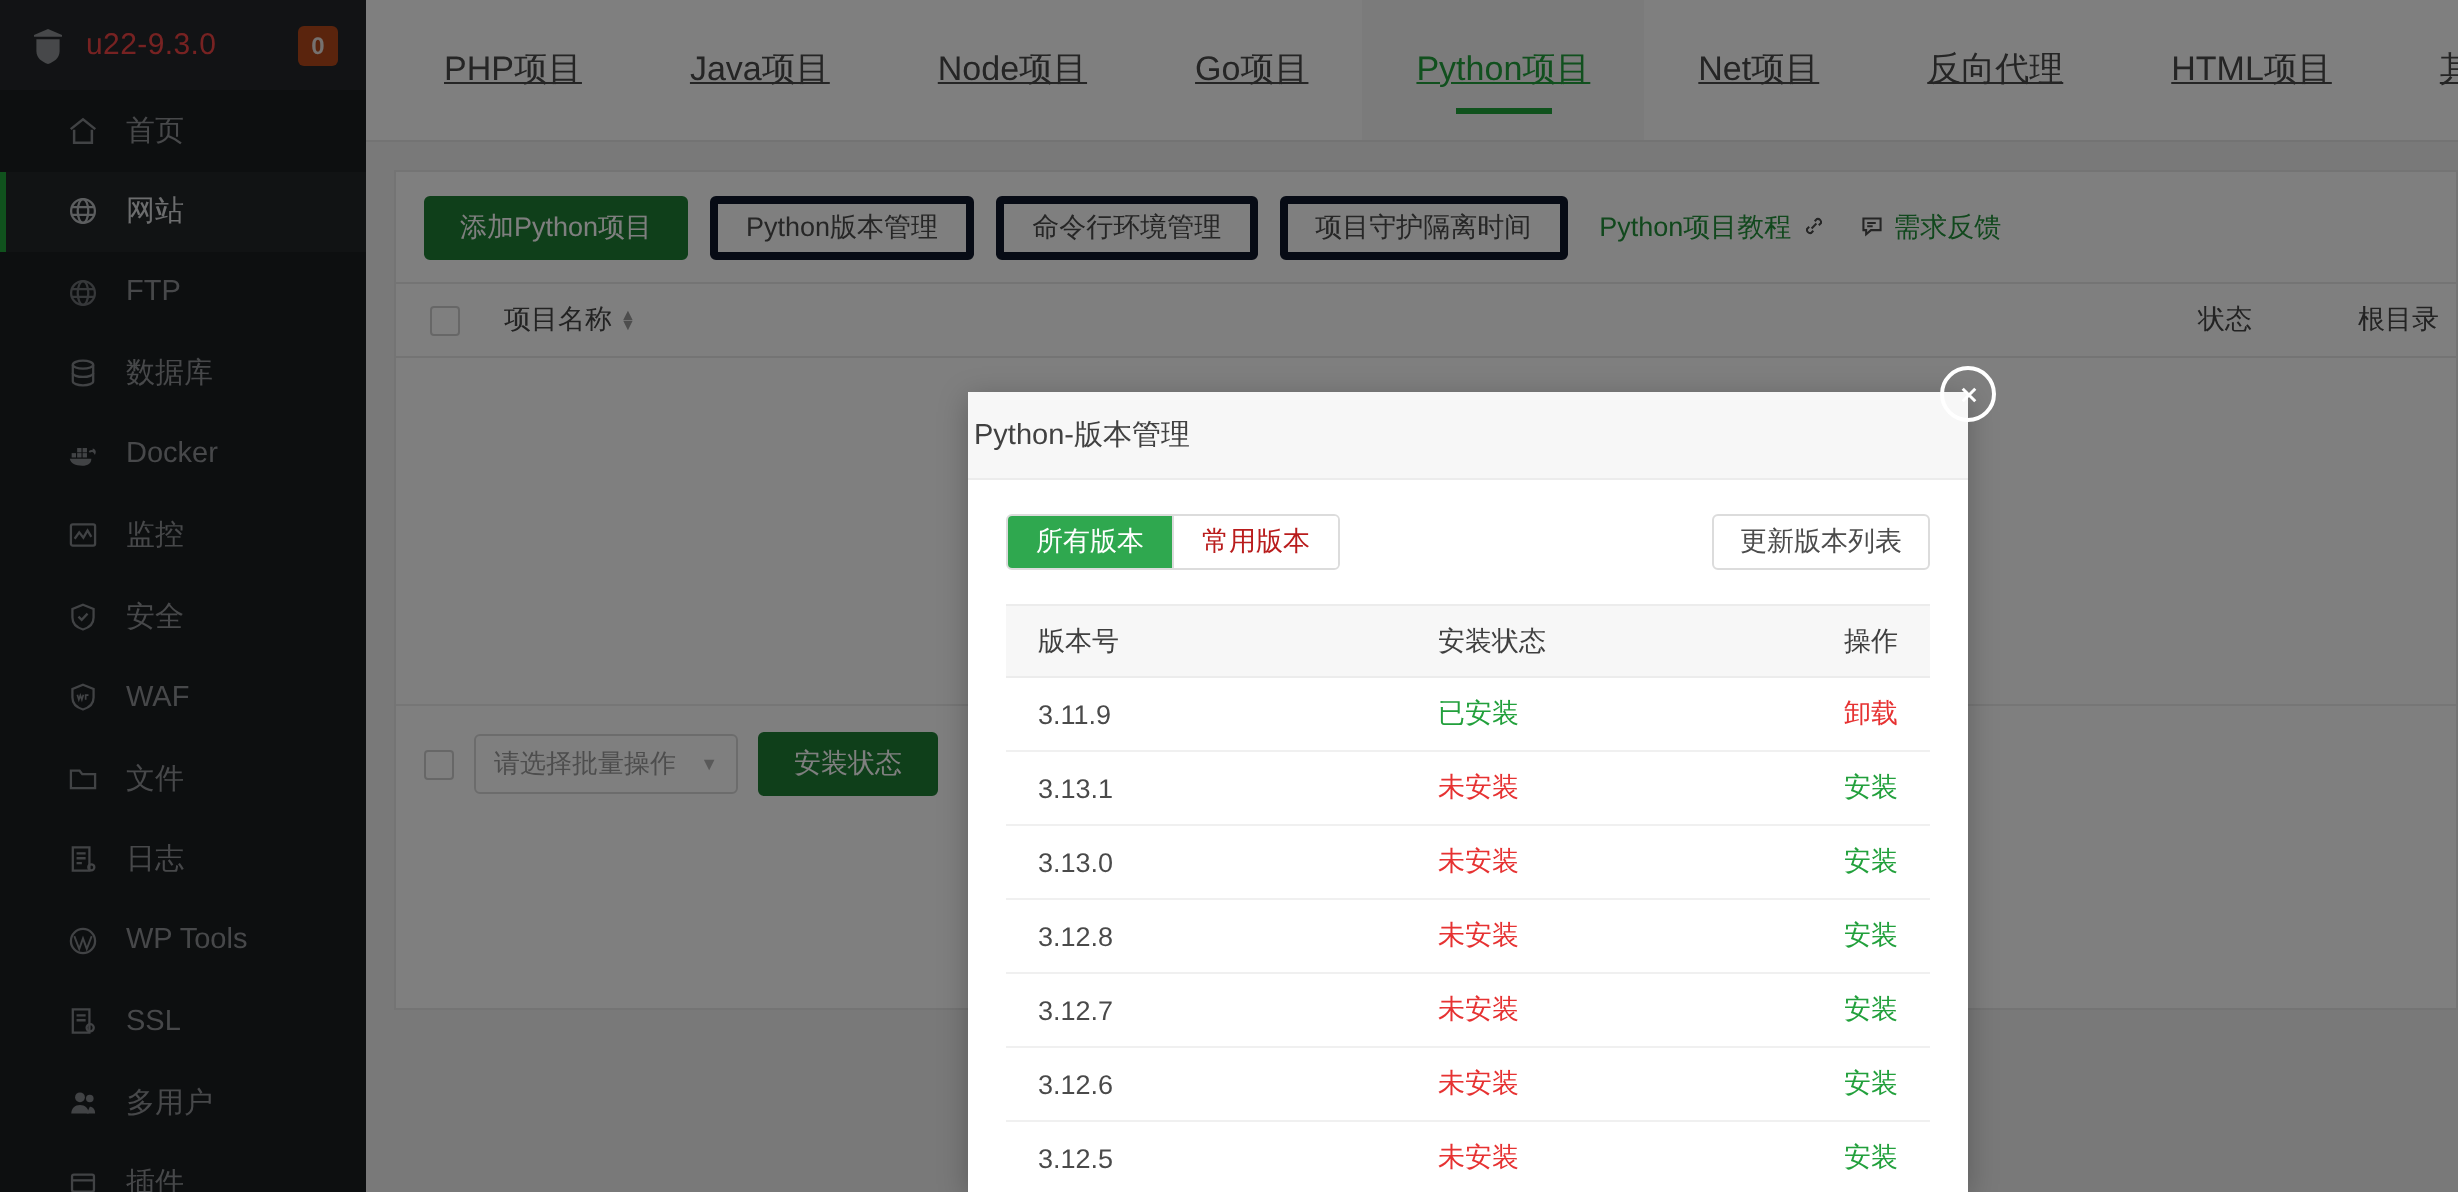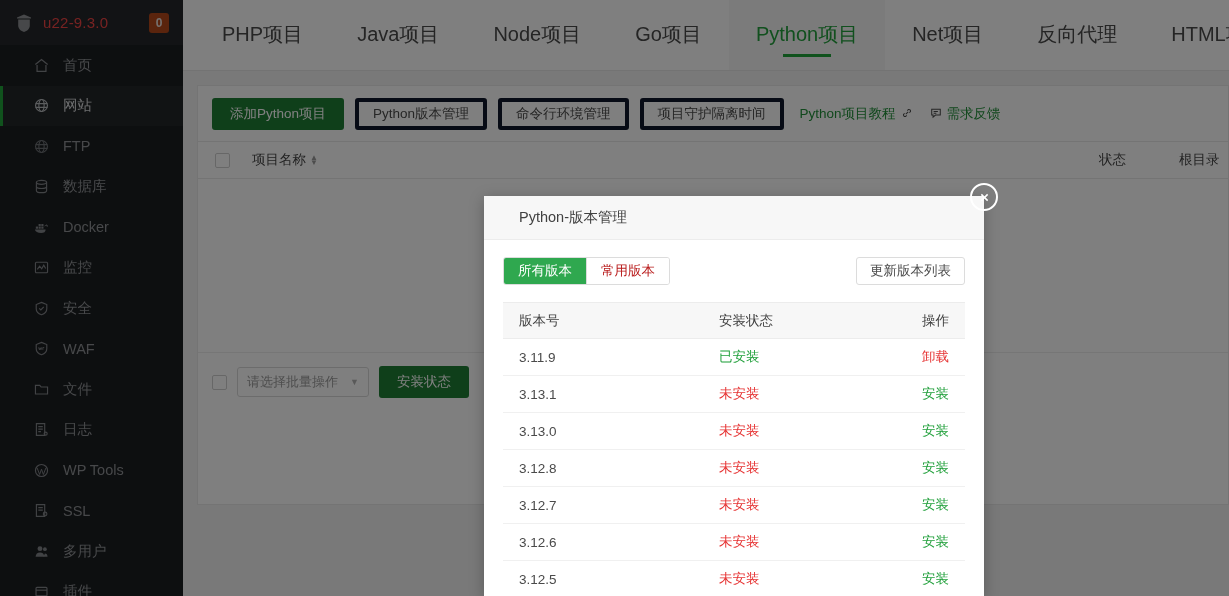--- a/index.html
+++ b/index.html
@@ -52,21 +52,21 @@
     position:absolute; left:183px; top:0; right:0; bottom:0;
     background:#f2f2f2;
   }
   .tabbar {
     height:71px; background:#fff; border-bottom:1px solid #e6e6e6;
     display:flex; align-items:flex-end; padding-left:12px;
   }
   .tab {
     position:relative; height:71px; padding:0 27px;
     display:flex; align-items:center; justify-content:center;
-    font-size:20px; color:#4a4a4a; white-space:nowrap;
+    font-size:17px; color:#4a4a4a; white-space:nowrap;text-decoration:underline;
   }
   .tab.active { color:#22a03c; background:#f6f6f6; }
   .tab.active:after {
     content:""; position:absolute; left:50%; transform:translateX(-50%);
     bottom:13px; width:48px; height:3px; background:#20a53a;
   }
 
   .panel {
     margin:14px 0 0 14px; background:#fff; border:1px solid #e8e8e8;
     min-height:420px;
@@ -123,21 +123,21 @@
     position:absolute; left:0; top:0; width:1229px; height:596px;
     background:rgba(0,0,0,.5);
   }
   .modal {
     position:absolute; left:484px; top:196px; width:500px; height:400px;
     background:#fff; box-shadow:0 3px 14px rgba(0,0,0,.25);
     overflow:hidden;
   }
   .modal-head {
     height:44px; background:#f7f7f7; border-bottom:1px solid #ececec;
-    display:flex; align-items:center; padding:0 35px;
+    display:flex; align-items:center; padding:0 3px;
     font-size:14.5px; color:#414141;
   }
   .modal-close {
     position:absolute; left:970px; top:183px; width:28px; height:28px;
     border-radius:50%; border:2px solid #fff; color:#fff;
     display:flex; align-items:center; justify-content:center;
     font-size:15px; line-height:1; background:transparent; z-index:5;
   }
   .modal-body { padding:17px 19px 0 19px; }
   .seg-row { display:flex; align-items:center; justify-content:space-between; }

